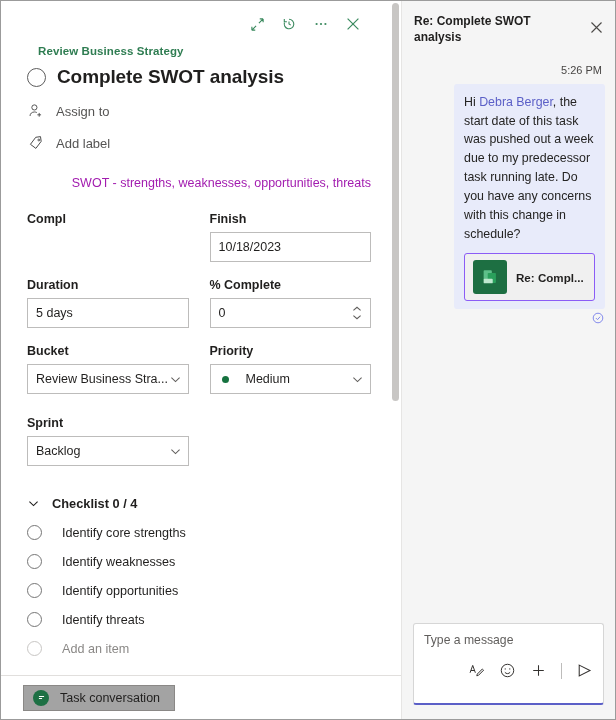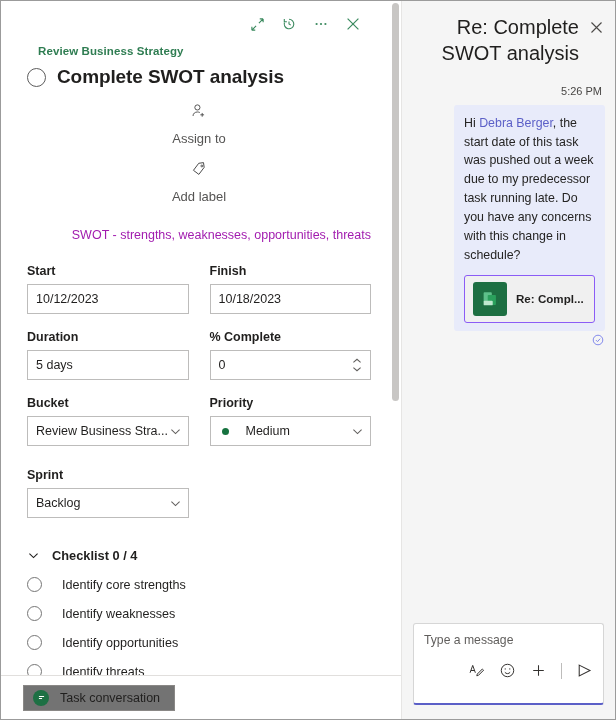--- a/index.html
+++ b/index.html
@@ -81,21 +81,20 @@
     letter-spacing: -.1px;
   }
 
   .meta-row {
     display: flex;
     align-items: center;
     gap: 11px;
     margin-top: 14px;
     cursor: pointer;
     color: #323130;
-    flex-direction: column;
   }
   .meta-row:first-of-type { margin-top: 17px; }
   .meta-row .mi { width: 18px; height: 18px; display:flex; align-items:center; justify-content:center; color:#4a4a4a; }
   .meta-label { font-size: 13px; color: #555453; }
 
   .notes {
     margin-top: 24px;
     font-size: 12.5px;
     color: #a21caf;
     padding-left: 9px;
@@ -168,21 +167,21 @@
     height: 44px;
     border-top: 1px solid #e1dfdd;
     display: flex;
     align-items: center;
     padding-left: 22px;
     background: #fff;
   }
   .conv-btn {
     display: flex; align-items: center; gap: 11px;
     border: 1px solid #8a8886;
-    background: #737373;
+    background: #a3a3a3;
     height: 26px;
     padding: 0 14px 0 9px;
     font-size: 12.5px;
     color: #201f1e;
     cursor: pointer;
   }
   .conv-icon {
     width: 16px; height: 16px; border-radius: 50%;
     background: #1d7044; display: flex; align-items: center; justify-content: center;
     flex: 0 0 auto;
@@ -213,25 +212,24 @@
     position: relative;
   }
   .conv-header {
     display: flex;
     align-items: flex-start;
     padding: 13px 6px 10px 12px;
     gap: 4px;
   }
   .conv-title {
     flex: 1 1 auto;
-    font-size: 20px;
-    font-weight: normal;
+    font-size: 12px;
+    font-weight: bold;
     color: #201f1e;
     line-height: 1.32;
-    text-align: right;
   }
   .conv-close {
     width: 26px; height: 26px;
     display: flex; align-items: center; justify-content: center;
     color: #4c4a48; cursor: pointer; flex: 0 0 auto;
     border: none; background: transparent;
   }
   .conv-body {
     flex: 1 1 auto;
     padding: 0 10px 0 10px;
@@ -379,24 +377,21 @@
               <circle cx="12.2" cy="5.6" r="1.05"></circle>
             </svg>
           </span>
           <span class="meta-label">Add label</span>
         </div>
 
         <div class="notes">SWOT - strengths, weaknesses, opportunities, threats</div>
 
         <div class="grid2">
           <div class="fld">
-            <div class="fld-label">Start</div>
-            <div class="fld-box">
-              <span class="val">10/12/2023</span>
-            </div>
+            <div class="fld-label">Compl</div>
           </div>
           <div class="fld">
             <div class="fld-label">Finish</div>
             <div class="fld-box">
               <span class="val">10/18/2023</span>
             </div>
           </div>
 
           <div class="fld">
             <div class="fld-label">Duration</div>

